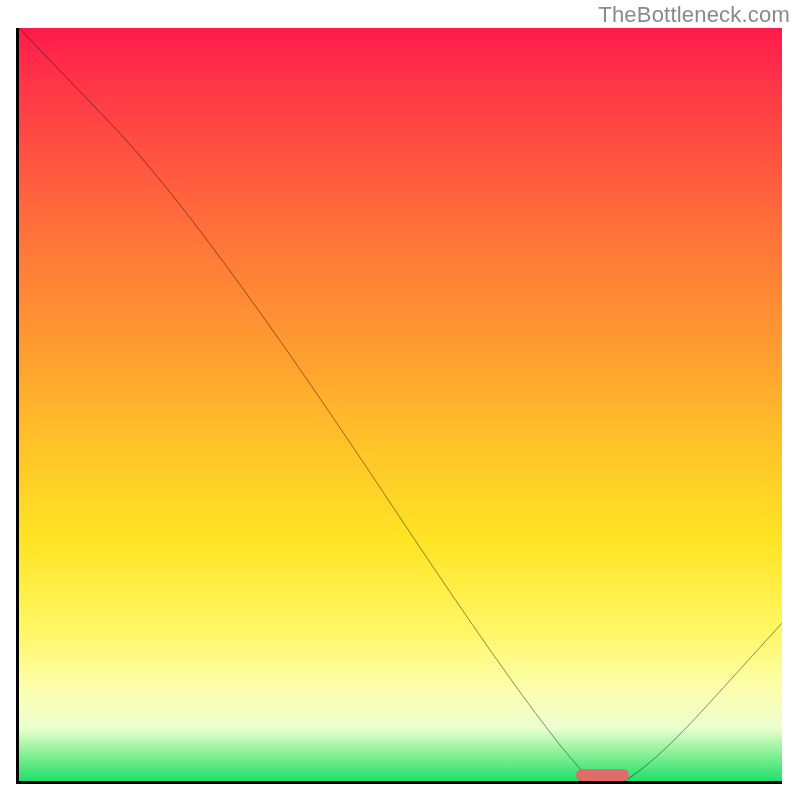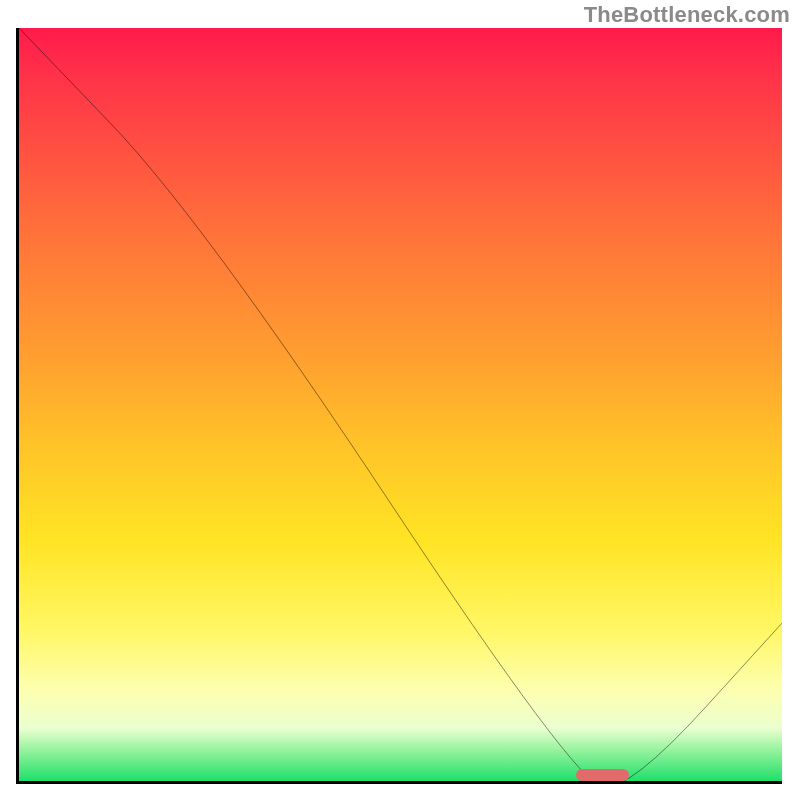--- a/index.html
+++ b/index.html
@@ -16,21 +16,21 @@
     position: relative;
     width: 800px;
     height: 800px;
   }
 
   .watermark {
     position: absolute;
     top: 2px;
     right: 10px;
     font-size: 22px;
-    font-weight: 700;
+    font-weight: 400;
     color: #8a8a88;
     letter-spacing: 0.2px;
     z-index: 5;
   }
 
   
   .plot-frame {
     position: absolute;
     left: 16px;
     top: 28px;

